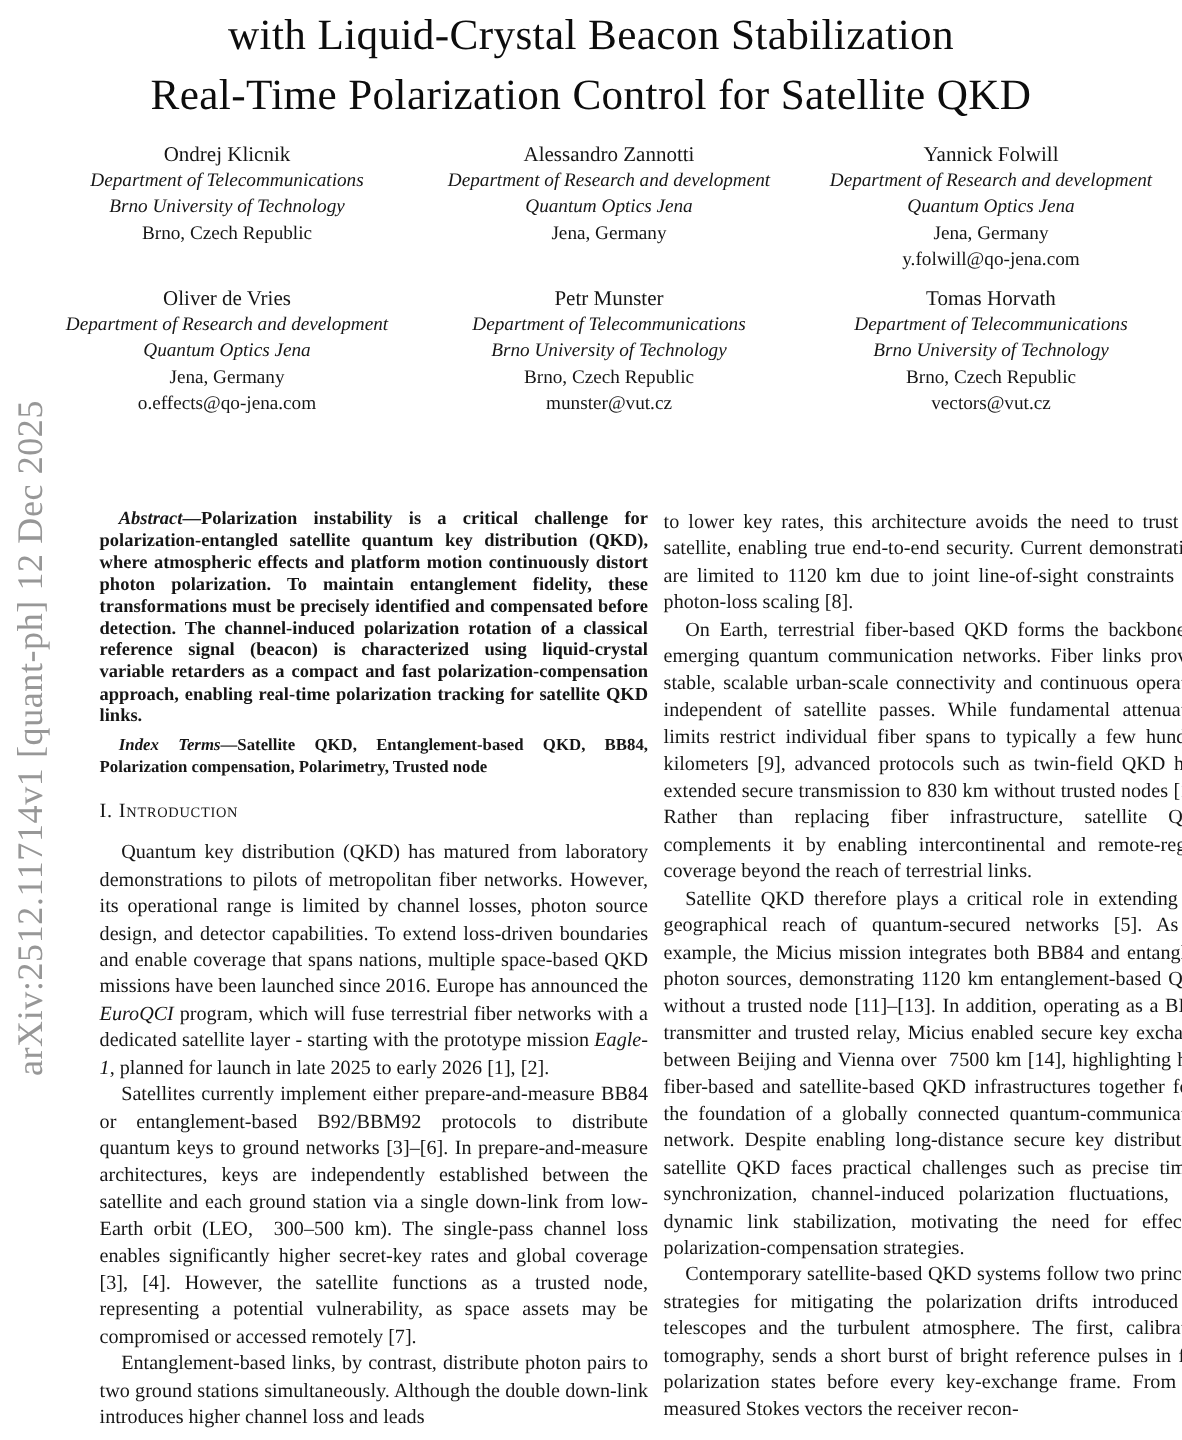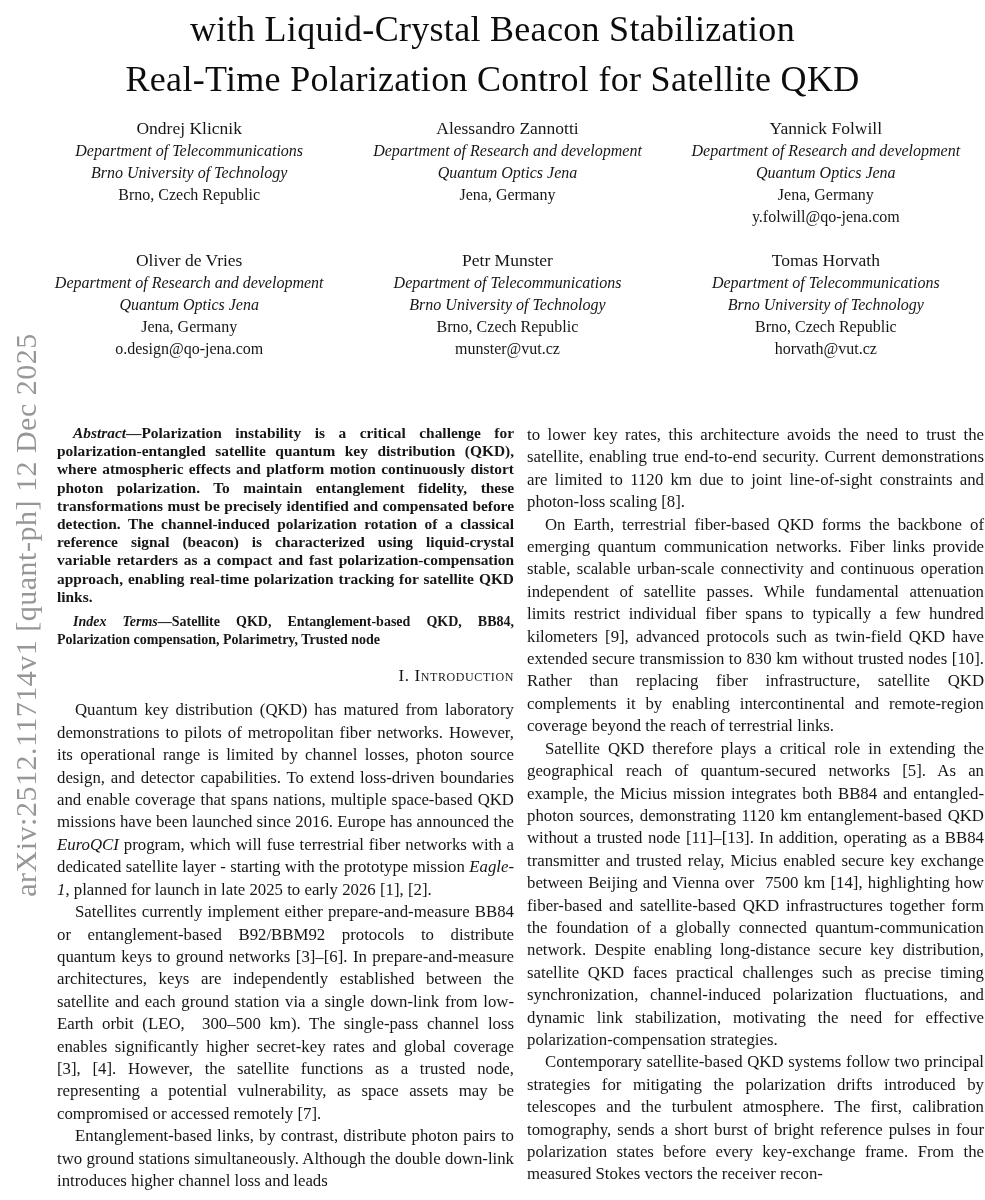--- a/index.html
+++ b/index.html
@@ -44,21 +44,21 @@
   }
 
   
   .authors-grid {
     position: absolute;
     top: 116px;
     left: 30px;
     width: 955px;
     display: grid;
     grid-template-columns: 1fr 1fr 1fr;
-    row-gap: 20px;
+    row-gap: 8px;
   }
   .author-block {
     text-align: center;
   }
   .author-name {
     font-size: 17.5px;
     line-height: 24px;
   }
   .author-line {
     font-size: 16px;
@@ -66,20 +66,21 @@
   }
   .italic-line { font-style: italic; }
 
   
   .column {
     position: absolute;
     top: 424px;
     width: 457px;
     text-align: justify;
     hyphens: auto;
+    margin-left: 26px;
   }
   .col-left  { left: 57px; }
   .col-right { left: 527px; }
 
   .abstract-par {
     font-weight: bold;
     font-size: 15.4px;
     line-height: 18.2px;
     text-indent: 16px;
     margin: 0;
@@ -88,21 +89,21 @@
     font-weight: bold;
     font-size: 14px;
     line-height: 18.2px;
     text-indent: 16px;
     margin: 7px 0 0 0;
   }
   .section-heading {
     font-size: 17px;
     font-weight: normal;
     font-variant: small-caps;
-    text-align: right;
+    text-align: left;
     margin: 17px 0 13px 0;
     letter-spacing: 0.6px;
   }
   .body-par {
     font-size: 16.8px;
     line-height: 22.4px;
     text-indent: 18px;
     margin: 0;
   }
   .no-indent { text-indent: 0; }
@@ -142,37 +143,37 @@
       <div class="author-line italic-line">Quantum Optics Jena</div>
       <div class="author-line">Jena, Germany</div>
       <div class="author-line">y.folwill@qo-jena.com</div>
     </div>
 
     <div class="author-block">
       <div class="author-name">Oliver de Vries</div>
       <div class="author-line italic-line">Department of Research and development</div>
       <div class="author-line italic-line">Quantum Optics Jena</div>
       <div class="author-line">Jena, Germany</div>
-      <div class="author-line">o.design@qo-jena.com</div>
+      <div class="author-line">o.effects@qo-jena.com</div>
     </div>
 
     <div class="author-block">
       <div class="author-name">Petr Munster</div>
       <div class="author-line italic-line">Department of Telecommunications</div>
       <div class="author-line italic-line">Brno University of Technology</div>
       <div class="author-line">Brno, Czech Republic</div>
       <div class="author-line">munster@vut.cz</div>
     </div>
 
     <div class="author-block">
       <div class="author-name">Tomas Horvath</div>
       <div class="author-line italic-line">Department of Telecommunications</div>
       <div class="author-line italic-line">Brno University of Technology</div>
       <div class="author-line">Brno, Czech Republic</div>
-      <div class="author-line">horvath@vut.cz</div>
+      <div class="author-line">vectors@vut.cz</div>
     </div>
 
   </div>
 
   <div class="column col-left">
     <p class="abstract-par"><span class="em">Abstract</span><span>—Polarization instability is a critical challenge for polarization-entangled satellite quantum key distribution (QKD), where atmospheric effects and platform motion continuously distort photon polarization. To maintain entanglement fidelity, these transformations must be precisely identified and compensated before detection. The channel-induced polarization rotation of a classical reference signal (beacon) is characterized using liquid-crystal variable retarders as a compact and fast polarization-compensation approach, enabling real-time polarization tracking for satellite QKD links.</span></p>
     <p class="index-par"><span class="em">Index Terms</span><span>—Satellite QKD, Entanglement-based QKD, BB84, Polarization compensation, Polarimetry, Trusted node</span></p>
     <h2 class="section-heading">I. Introduction</h2>
     <p class="body-par"><span>Quantum key distribution (QKD) has matured from laboratory demonstrations to pilots of metropolitan fiber networks. However, its operational range is limited by channel losses, photon source design, and detector capabilities. To extend loss-driven boundaries and enable coverage that spans nations, multiple space-based QKD missions have been launched since 2016. Europe has announced the </span><span class="em">EuroQCI</span><span> program, which will fuse terrestrial fiber networks with a dedicated satellite layer - starting with the prototype mission </span><span class="em">Eagle-1</span><span>, planned for launch in late 2025 to early 2026 [1], [2].</span></p>
     <p class="body-par"><span>Satellites currently implement either prepare-and-measure BB84 or entanglement-based B92/BBM92 protocols to distribute quantum keys to ground networks [3]–[6]. In prepare-and-measure architectures, keys are independently established between the satellite and each ground station via a single down-link from low-Earth orbit (LEO,&nbsp; 300–500 km). The single-pass channel loss enables significantly higher secret-key rates and global coverage [3], [4]. However, the satellite functions as a trusted node, representing a potential vulnerability, as space assets may be compromised or accessed remotely [7].</span></p>

